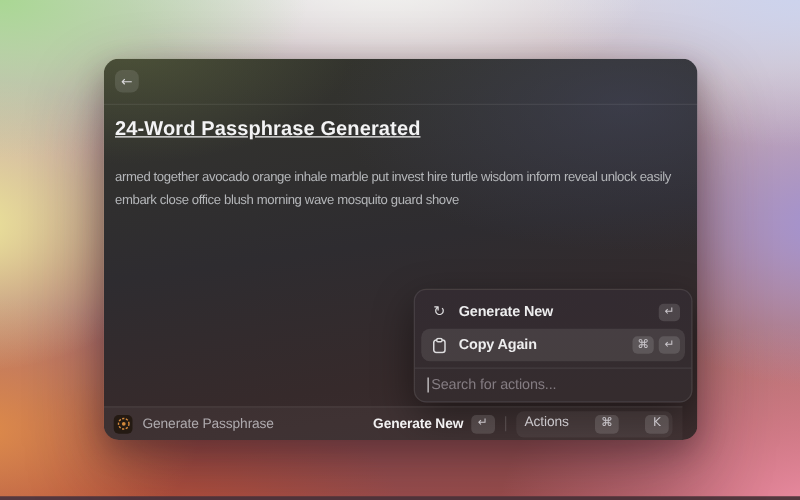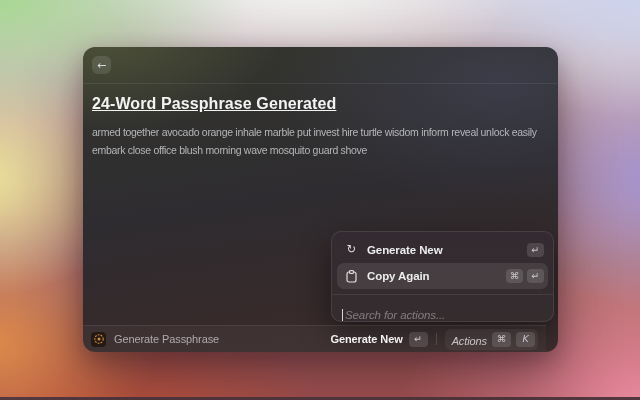--- a/index.html
+++ b/index.html
@@ -46,21 +46,21 @@
     background:rgba(255,255,255,0.11);
     display:flex;align-items:center;justify-content:center;
     color:#d9d8da;font-size:11px;line-height:1;cursor:default;
     font-family:"DejaVu Sans",sans-serif;
   }
   .win-content{padding:11px 10px 0 9px;}
   .detail-title{
     margin:0;color:#f3f3f4;font-size:16px;font-weight:700;letter-spacing:0.1px;text-decoration:underline;
   }
   .detail-body{
-    margin-top:10px;width:458px;
+    margin-top:20px;width:458px;
     color:#b4b6b9;font-size:10.5px;letter-spacing:-0.3px;line-height:1.75;
   }
   
   .actions-popup{
     position:absolute;left:248px;top:184px;width:223px;height:91px;
     border-radius:10px;box-sizing:border-box;
     background:linear-gradient(180deg,#332b31 0%,#352c2e 100%);
     border:1px solid rgba(255,255,255,0.09);
     box-shadow:0 12px 32px rgba(0,0,0,0.45);
     display:flex;flex-direction:column;
@@ -82,43 +82,43 @@
   }
   .kbd{
     min-width:11px;height:14px;padding:0 3px;border-radius:4px;
     background:rgba(255,255,255,0.13);color:#c9c5ca;
     display:inline-flex;align-items:center;justify-content:center;
     font-size:9.5px;line-height:1;font-family:"DejaVu Sans",sans-serif;
   }
   .row-keys{display:flex;gap:4px;}
   .popup-search{
     border-top:1px solid rgba(255,255,255,0.08);
-    flex:1;display:flex;align-items:flex-end;padding:0 10px;font-style:italic;
+    flex:1;display:flex;align-items:center;padding:0 10px;
   }
   .text-cursor{width:1px;height:12px;background:#d6d4d6;margin-right:2px;}
   .search-placeholder{color:#847c82;font-size:11.5px;letter-spacing:-0.1px;}
   
   .status-bar{
     position:absolute;left:0;right:12px;bottom:0;height:27px;
     border-top:1px solid rgba(255,255,255,0.07);
     background:rgba(255,255,255,0.035);
     display:flex;align-items:center;padding:0 8px;box-sizing:border-box;
   }
   .ext-icon{
     width:15px;height:15px;border-radius:4px;background:#241a13;
     display:flex;align-items:center;justify-content:center;flex:0 0 auto;
   }
   .app-name{margin-left:8px;color:#aeaaae;font-size:11px;letter-spacing:-0.1px;}
   .bar-right{margin-left:auto;display:flex;align-items:center;}
   .primary-label{color:#f2f1f2;font-size:11px;font-weight:700;letter-spacing:-0.1px;}
   .bar-right .kbd{margin-left:6px;height:15px;min-width:13px;}
   .bar-divider{width:1px;height:12px;background:rgba(255,255,255,0.14);margin:0 8px;}
   .actions-group{
-    display:flex;align-items:flex-end;gap:5px;padding:3px 3px 3px 7px;
-    border-radius:6px;background:rgba(255,255,255,0.055);cursor:default;font-style:italic;
+    display:flex;align-items:flex-start;gap:21px;padding:3px 3px 3px 7px;
+    border-radius:6px;background:rgba(255,255,255,0.055);cursor:default;
   }
   .actions-label{color:#c9c6ca;font-size:11px;letter-spacing:-0.1px;}
   .actions-group .kbd{margin-left:0;height:15px;min-width:13px;}
 </style>
 </head>
 <body>
 
 <div class="stage">
   <div class="wallpaper"></div>
   <div class="bottom-strip"></div>

